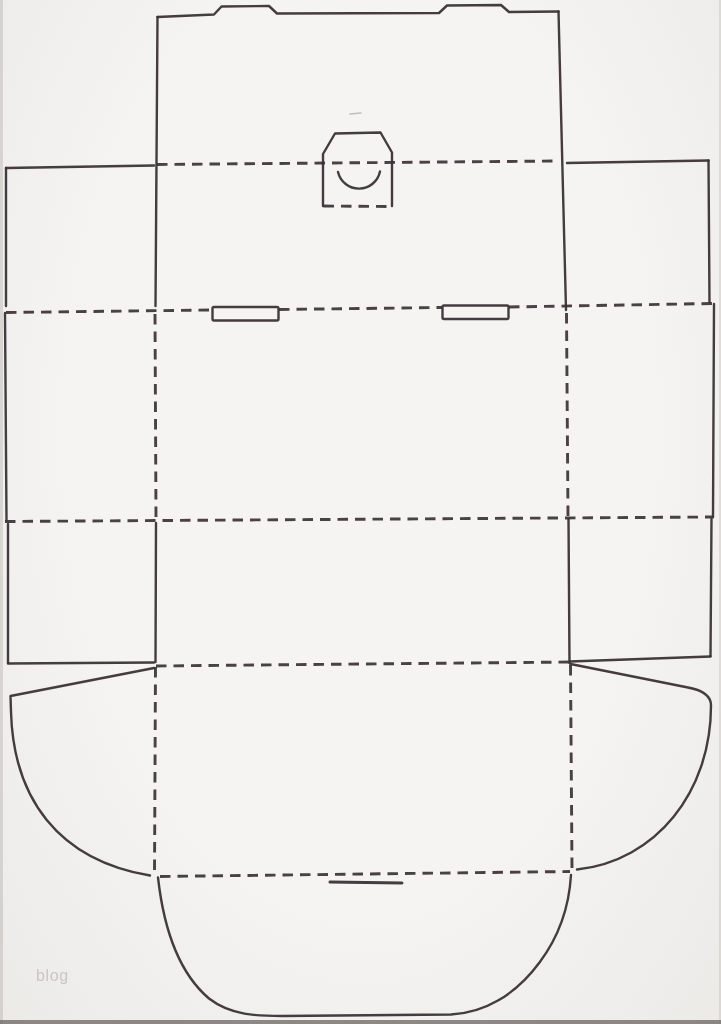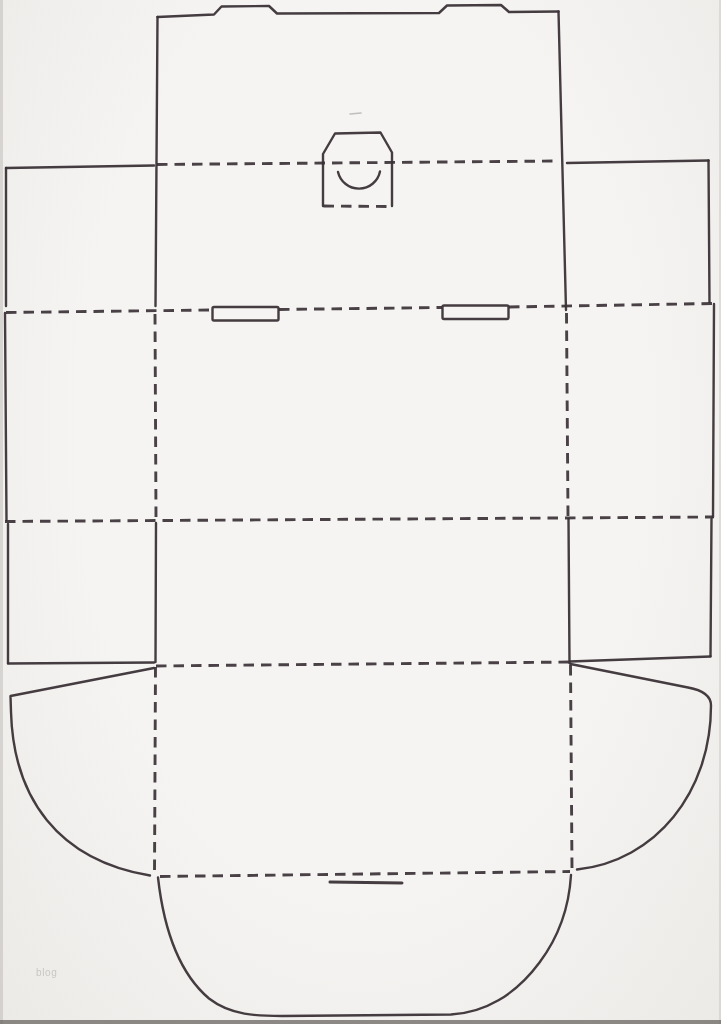--- a/index.html
+++ b/index.html
@@ -19,21 +19,21 @@
     overflow:hidden;
     font-family:"Liberation Sans", sans-serif;
   }
   svg{position:absolute;left:0;top:0;display:block;}
   .cut{fill:none;stroke:var(--ink);stroke-width:2.4;stroke-linecap:round;stroke-linejoin:round;opacity:.95;}
   .cut-thick{stroke-width:3;}
   .fold{fill:none;stroke:var(--ink);stroke-width:2.9;stroke-dasharray:10.5 7;stroke-linecap:butt;opacity:.92;}
   .speck{fill:none;stroke:var(--ink);stroke-width:1.6;opacity:.28;stroke-linecap:round;}
   .watermark{
     position:absolute;left:36px;top:967px;
-    font-size:10px;letter-spacing:.6px;color:var(--watermark);
+    font-size:16px;letter-spacing:.6px;color:var(--watermark);
     user-select:none;
   }
   .edge-left{position:absolute;left:0;top:0;width:3px;height:100%;background:rgba(125,119,115,.22);}
   .edge-right{position:absolute;right:0;top:0;width:2px;height:100%;background:rgba(125,119,115,.16);}
   .edge-bottom{position:absolute;left:0;bottom:0;width:100%;height:4px;background:var(--scan-band);opacity:.75;}
 </style>
 </head>
 <body>
 
 <div class="page">

